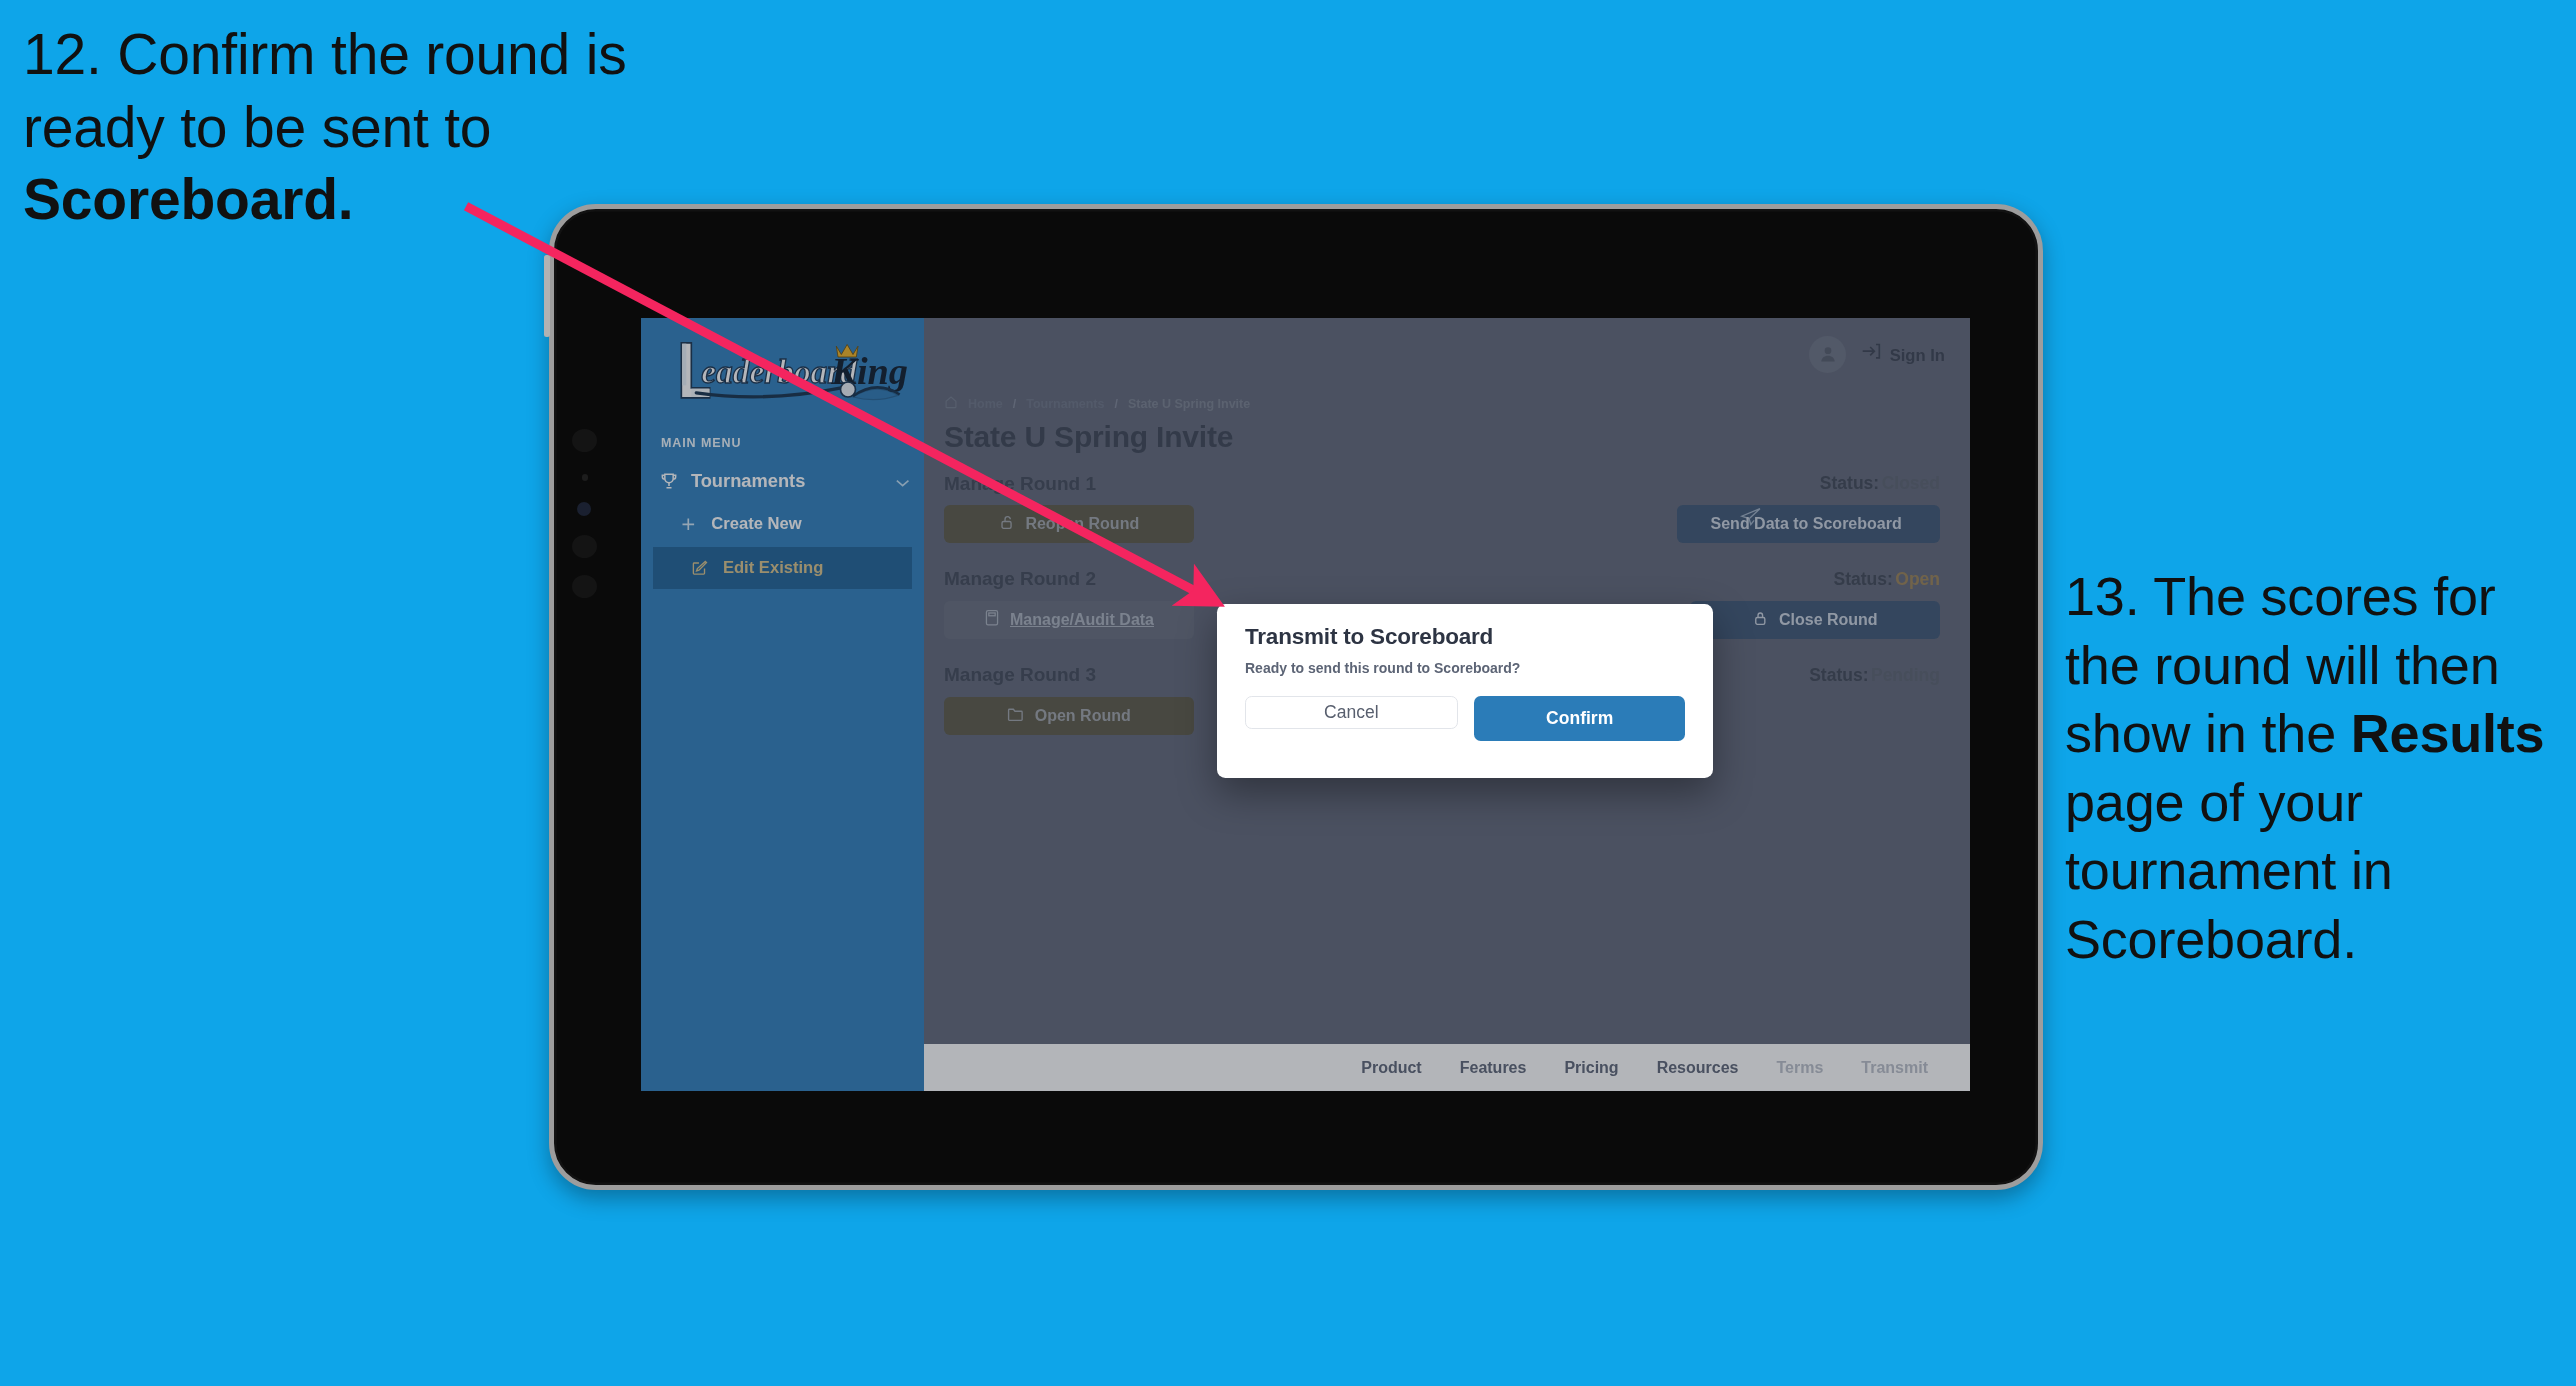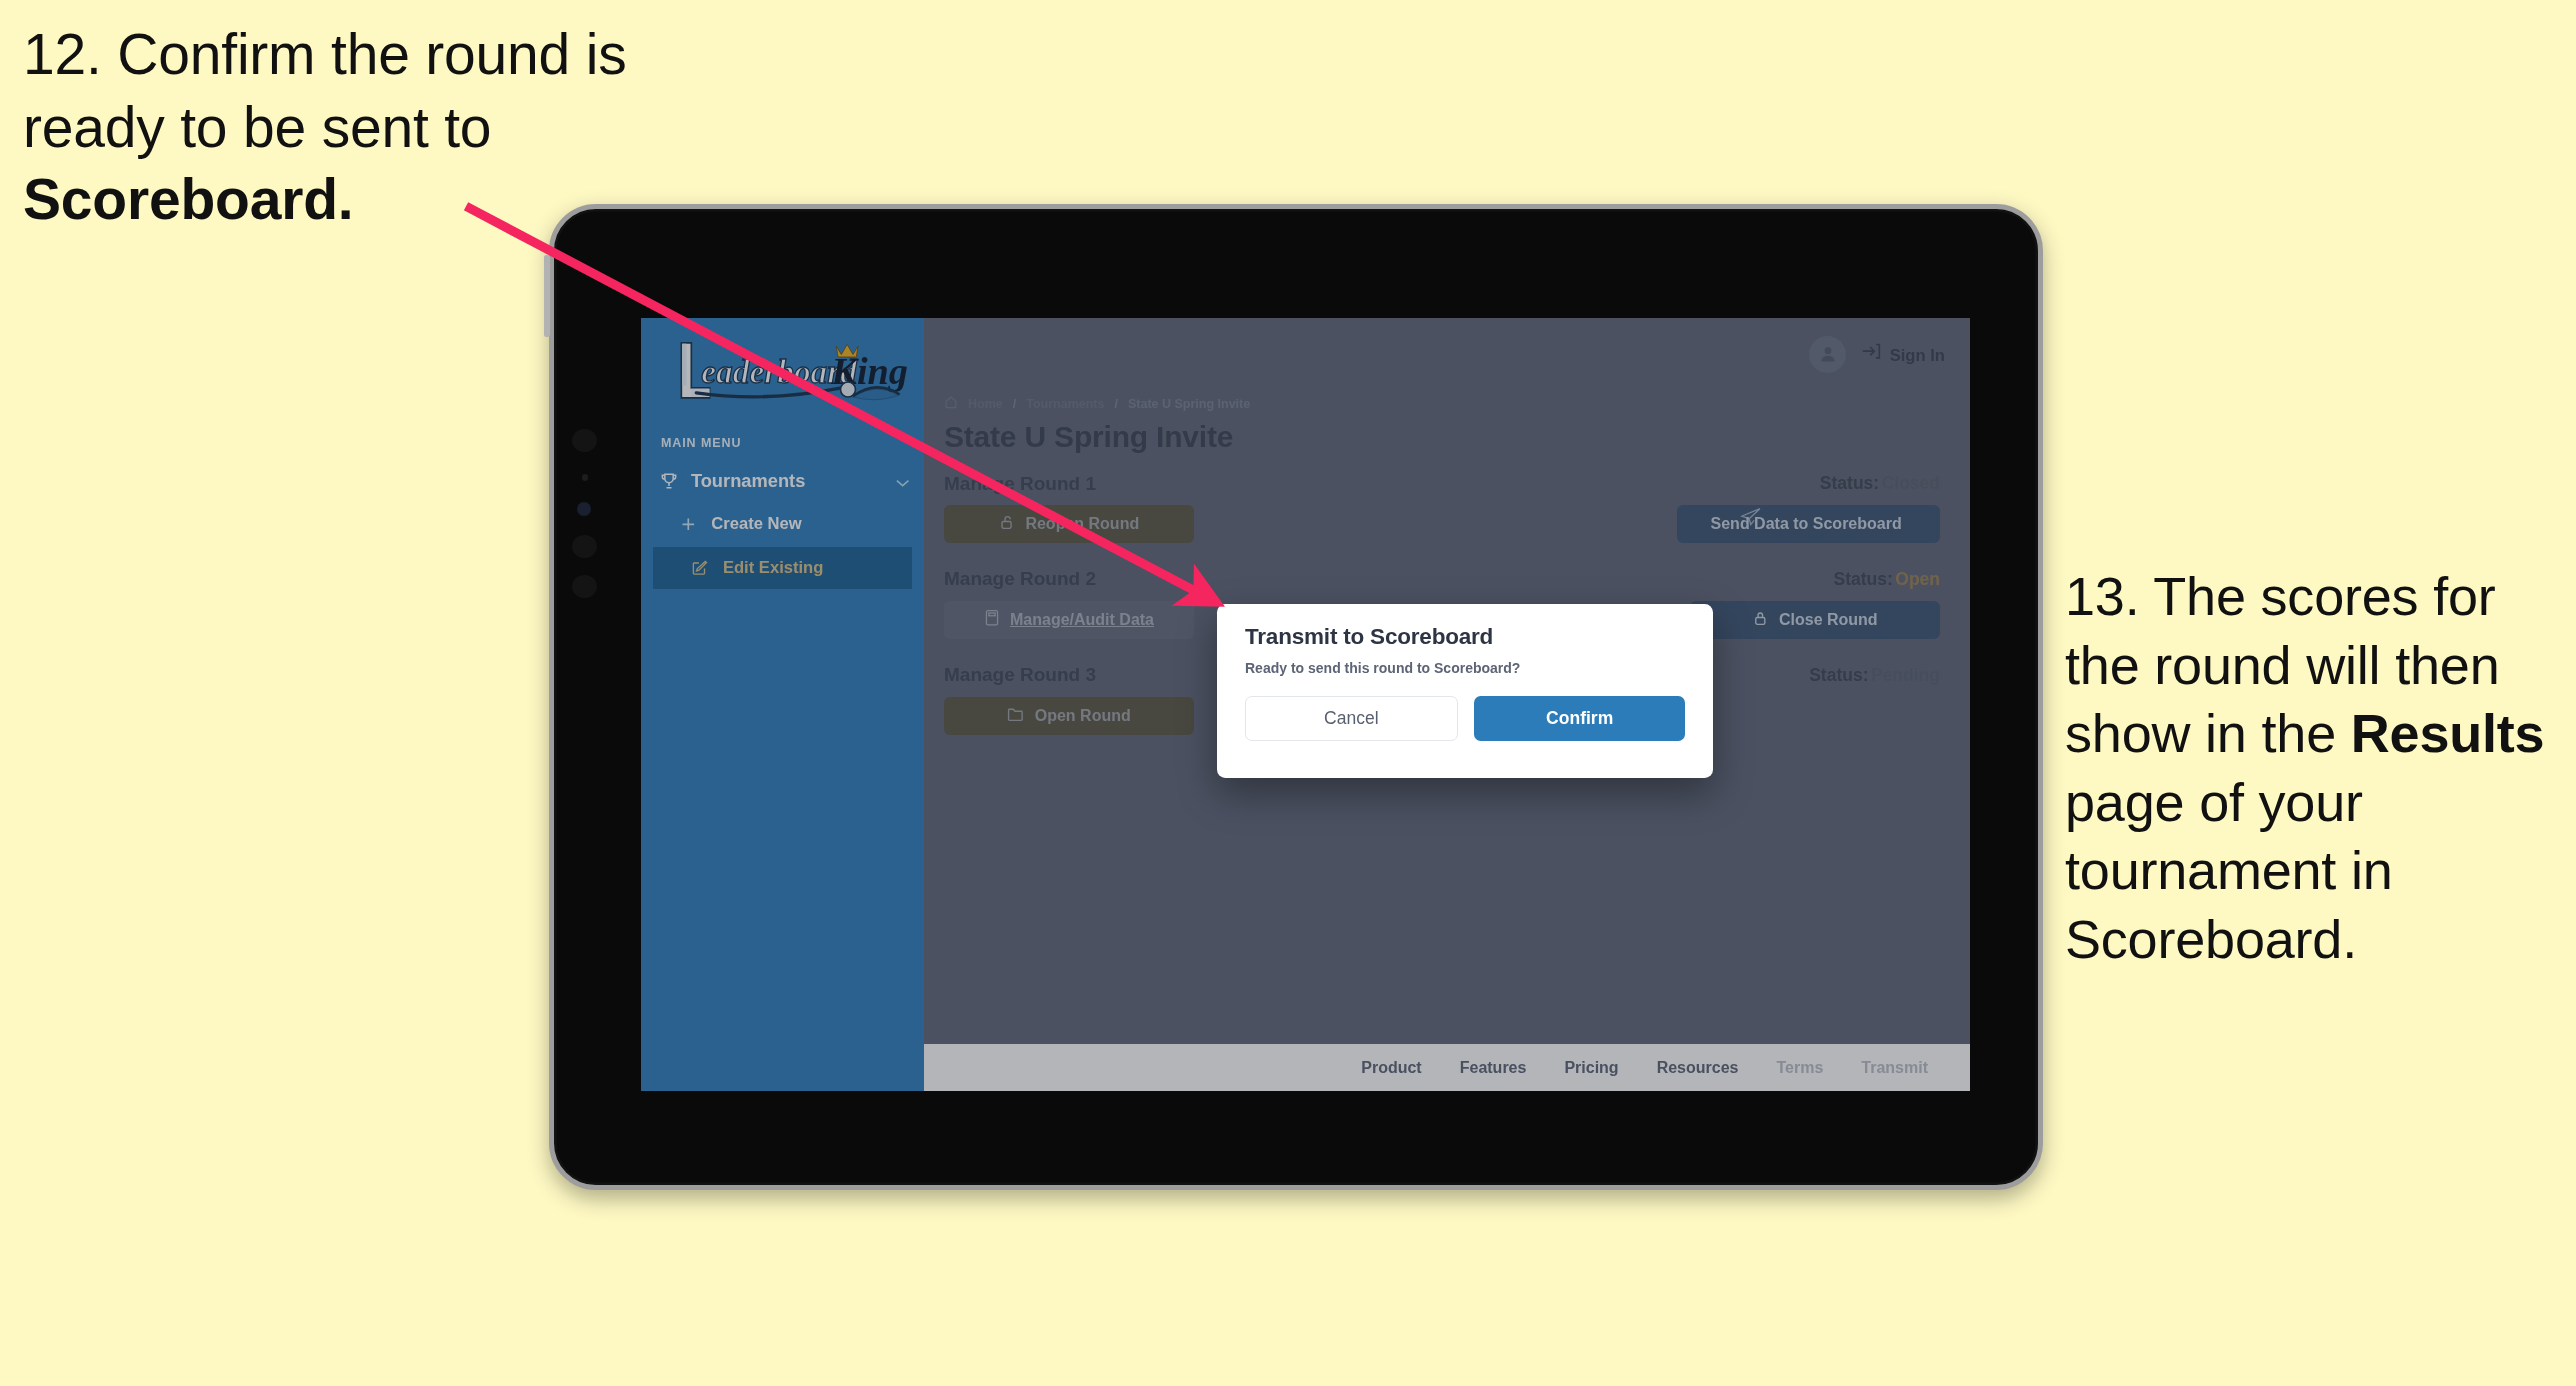--- a/index.html
+++ b/index.html
@@ -2,21 +2,21 @@
 <html style="font-size:13.3px"><head>
 <meta charset="utf-8">
 <style>
   html, body {
     margin: 0; padding: 0;
     width: 2576px; height: 1386px;
     background: #ffffff;
     overflow: hidden;
     font-family: "Liberation Sans", sans-serif;
   }
-  #stage { position: relative; width: 2576px; height: 1386px; background:#fef9c3; }
+  #stage { position: relative; width: 2576px; height: 1386px; background:#0ea5e9; }
 
   
   .caption {
     position: absolute;
     color: #111111;
     font-family: "Liberation Sans", sans-serif;
     font-weight: 400;
     line-height: 1.27;
     letter-spacing: -0.2px;
     white-space: pre-wrap;
@@ -140,21 +140,21 @@
     position:absolute; left: 1217px; top: 604px;
     width: 496px; height: 174px;
     background:#ffffff; border-radius: 8.3px;
     box-shadow: 0 15px 38px rgba(0,0,0,0.36);
     padding: 20px 28px 0 28px; box-sizing:border-box;
   }
   #modal-title { color:#2d3443; font-size:22.5px; font-weight:700; letter-spacing:-0.2px; }
   #modal-message { color:#5c6475; font-size:14px; font-weight:600; margin-top: 10px; }
   #modal-buttons { display:flex; gap: 16.6px; margin-top: 20px; }
   #modal-cancel-button {
-    flex: 1 1 0; height: 45px; border-radius: 6.7px;
+    flex: 1 1 0; height: 33px; border-radius: 6.7px;
     background:#ffffff; border:1.3px solid #e2e5ea; color:#585f6e;
     font-size:17.5px; font-weight:500;
     display:flex; align-items:center; justify-content:center;
     font-family:"Liberation Sans", sans-serif;
   }
   #modal-confirm-button {
     flex: 1 1 0; height: 45px; border-radius: 6.7px;
     background:#2b7cb8; border:none; color:#ffffff;
     font-size:17.5px; font-weight:700;
     display:flex; align-items:center; justify-content:center;

